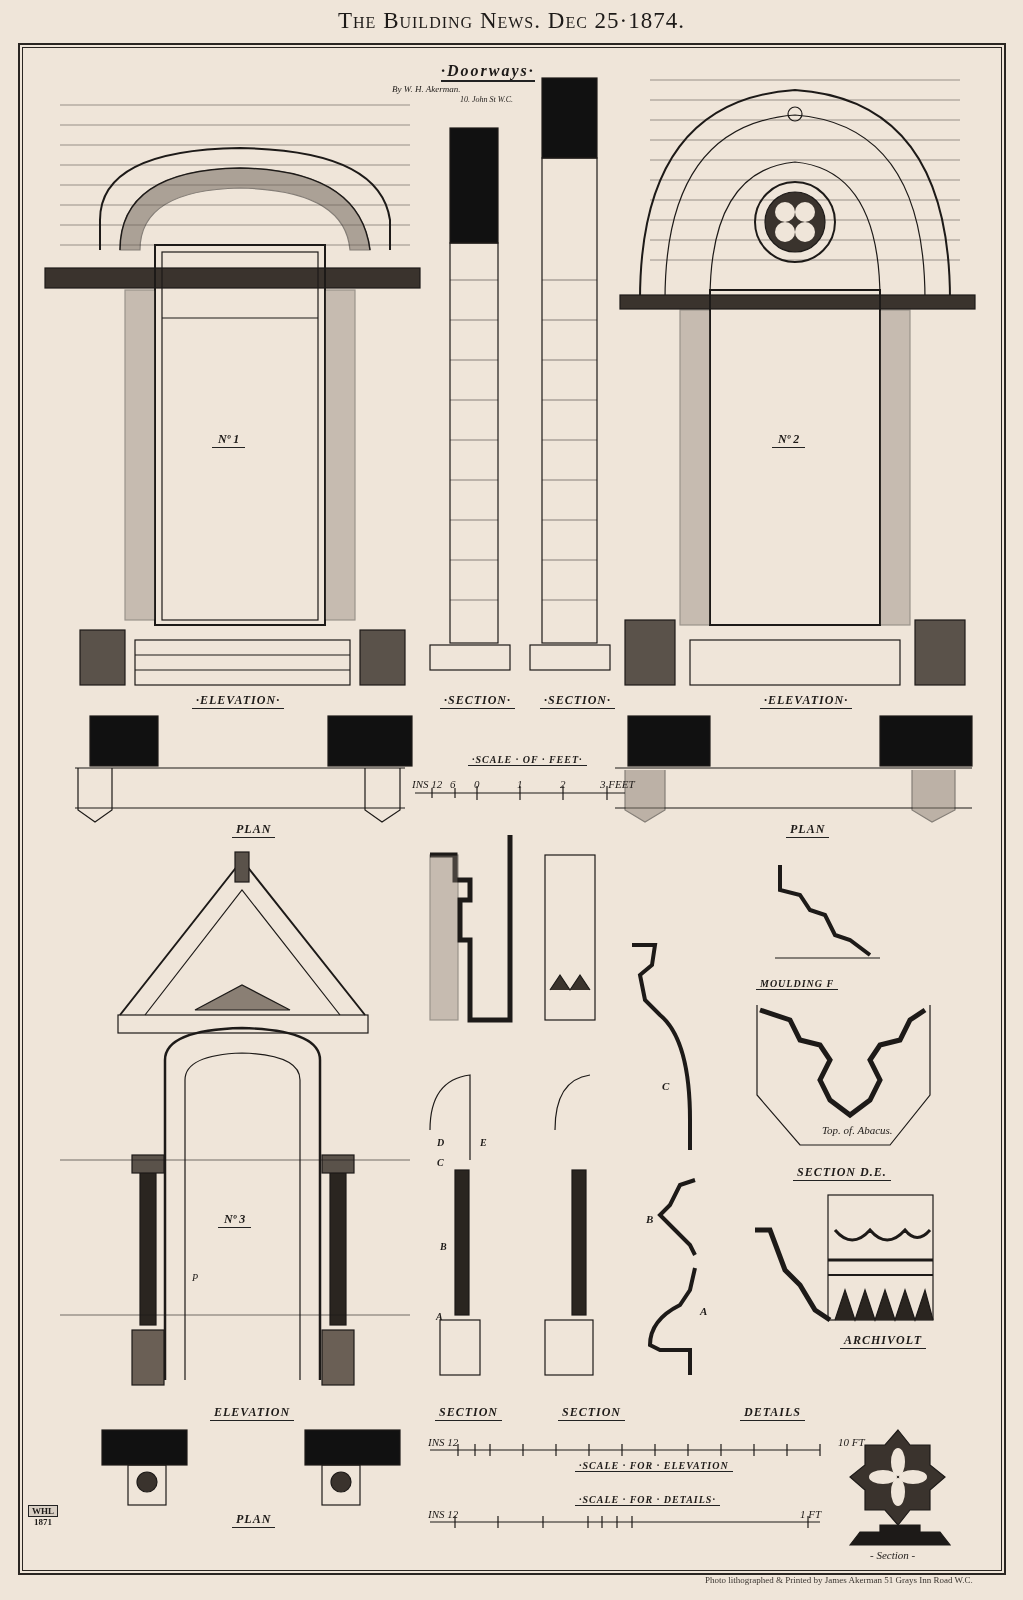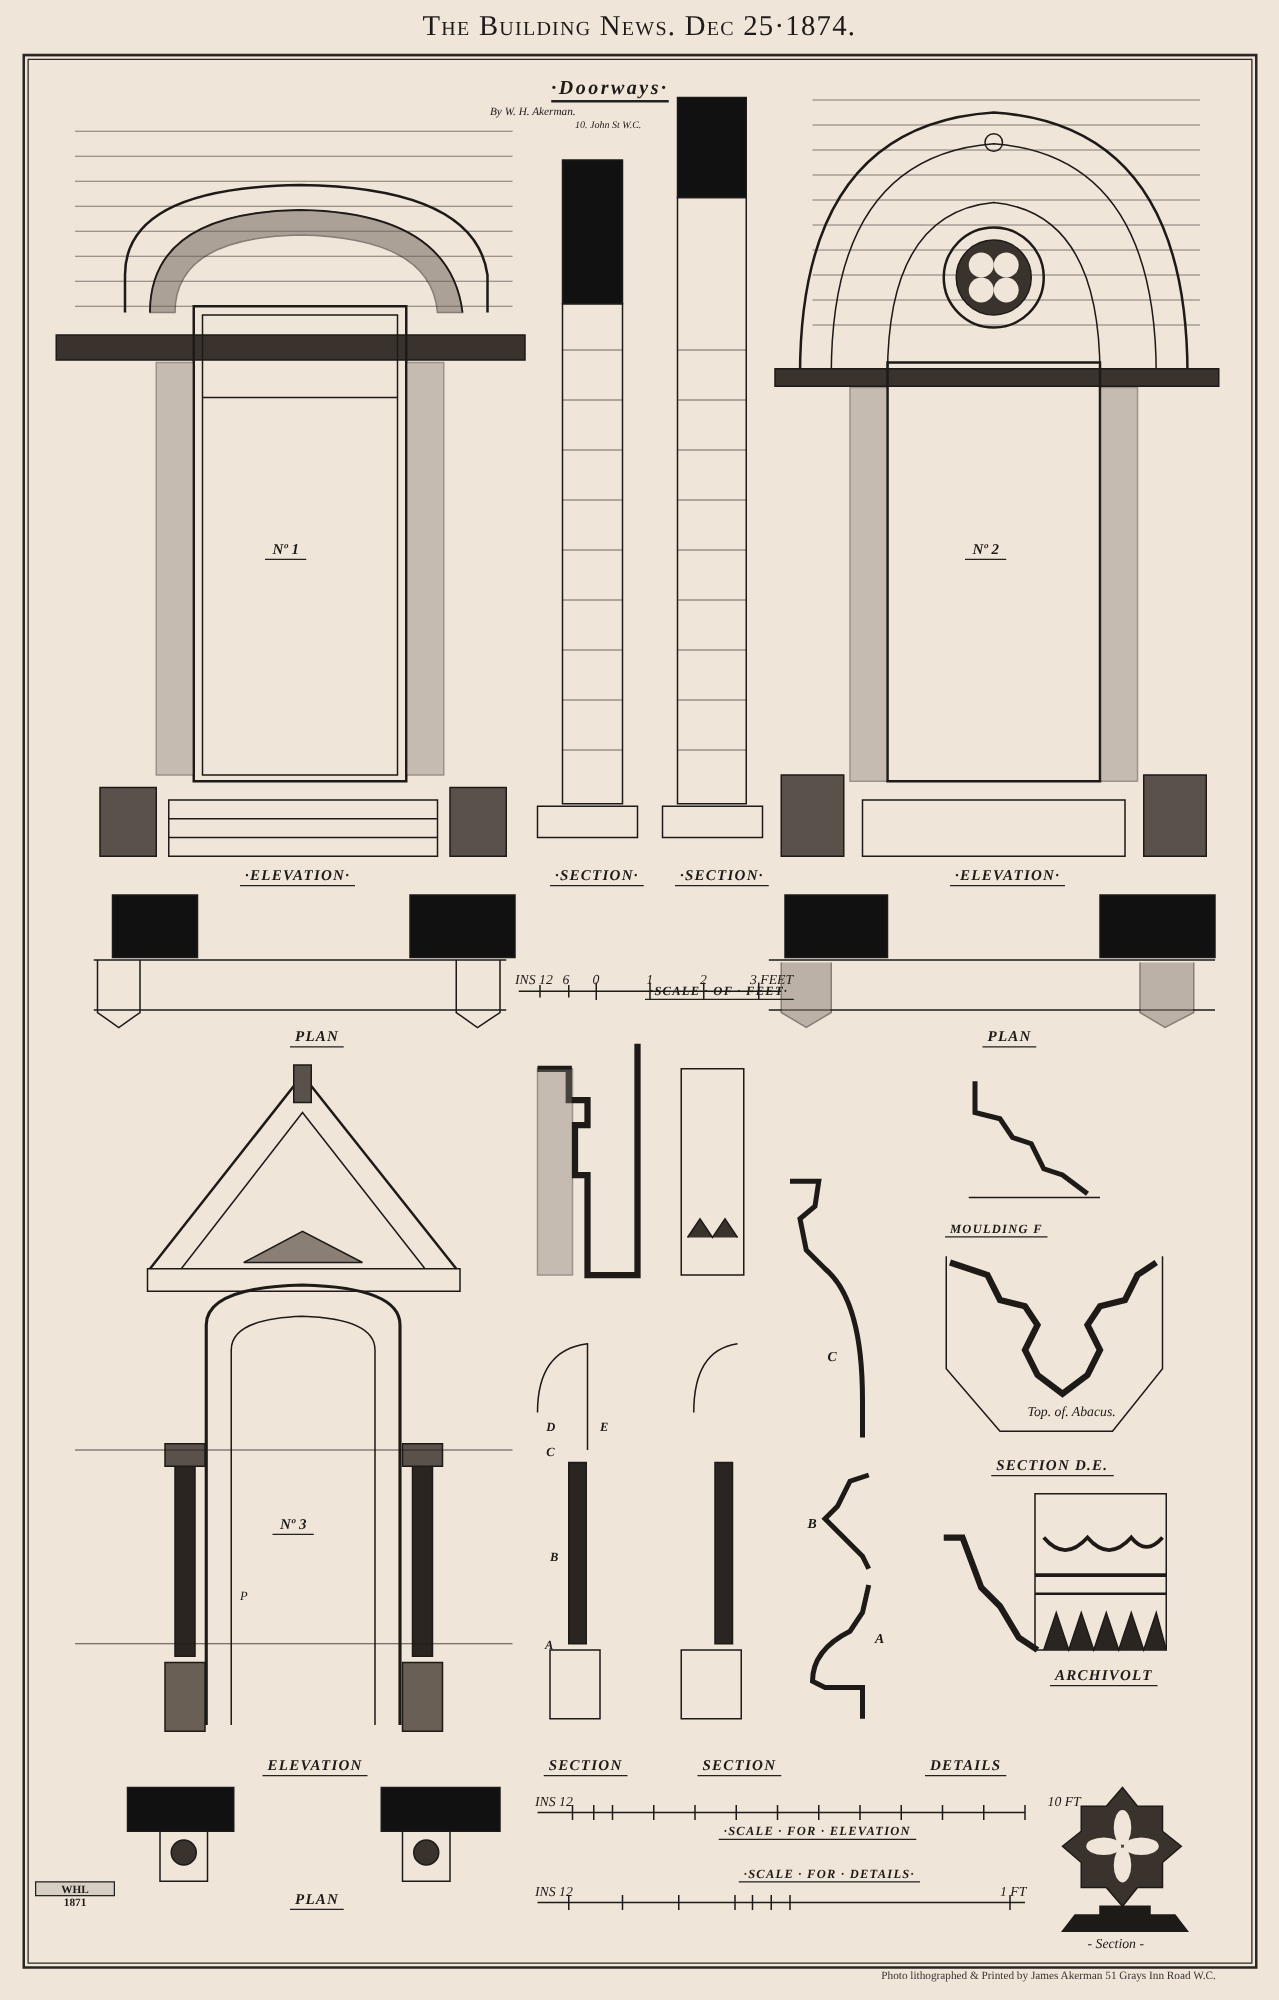--- a/index.html
+++ b/index.html
@@ -260,21 +260,21 @@
 <div class="door-num" style="left:772px;top:432px;">Nº 2</div>
 <div class="door-num" style="left:218px;top:1212px;">Nº 3</div>
 
 <div class="lbl" style="left:192px;top:693px;">·Elevation·</div>
 <div class="lbl" style="left:440px;top:693px;">·Section·</div>
 <div class="lbl" style="left:540px;top:693px;">·Section·</div>
 <div class="lbl" style="left:760px;top:693px;">·Elevation·</div>
 
 <div class="lbl" style="left:232px;top:822px;">Plan</div>
 <div class="lbl" style="left:786px;top:822px;">Plan</div>
-<div class="lbl" style="left:468px;top:788px;font-size:10px;margin-left:48px;">·Scale · of · Feet·</div>
+<div class="lbl" style="left:468px;top:754px;font-size:10px;">·Scale · of · Feet·</div>
 
 <div class="small" style="left:412px;top:778px;">INS 12</div>
 <div class="small" style="left:450px;top:778px;">6</div>
 <div class="small" style="left:474px;top:778px;">0</div>
 <div class="small" style="left:517px;top:778px;">1</div>
 <div class="small" style="left:560px;top:778px;">2</div>
 <div class="small" style="left:600px;top:778px;">3 FEET</div>
 
 <div class="lbl" style="left:756px;top:978px;font-size:10px;">Moulding F</div>
 <div class="small" style="left:822px;top:1124px;border:none;">Top. of. Abacus.</div>
@@ -290,28 +290,28 @@
 <div class="small" style="left:440px;top:1241px;font-size:10px;font-weight:bold;">B</div>
 <div class="small" style="left:436px;top:1311px;font-size:10px;font-weight:bold;">A</div>
 <div class="small" style="left:192px;top:1272px;font-size:10px;">P</div>
 
 <div class="lbl" style="left:210px;top:1405px;">Elevation</div>
 <div class="lbl" style="left:435px;top:1405px;">Section</div>
 <div class="lbl" style="left:558px;top:1405px;">Section</div>
 <div class="lbl" style="left:740px;top:1405px;">Details</div>
 
 <div class="lbl" style="left:575px;top:1460px;font-size:10px;">·Scale · For · Elevation</div>
-<div class="lbl" style="left:575px;top:1494px;font-size:10px;margin-left:16px;">·Scale · for · Details·</div>
+<div class="lbl" style="left:575px;top:1494px;font-size:10px;">·Scale · for · Details·</div>
 
 <div class="small" style="left:428px;top:1436px;">INS 12</div>
 <div class="small" style="left:838px;top:1436px;">10 FT</div>
 <div class="small" style="left:428px;top:1508px;">INS 12</div>
 <div class="small" style="left:800px;top:1508px;">1 FT</div>
 
 <div class="lbl" style="left:232px;top:1512px;">Plan</div>
 <div class="small" style="left:870px;top:1549px;">- Section -</div>
 
 <div class="mono">
-  <div style="border:1.5px solid #222;padding:0 20px;background:#d8cfc4;">WHL</div>
+  <div style="border:1.5px solid #222;padding:0 3px;background:#d8cfc4;">WHL</div>
   <div style="text-align:center;">1871</div>
 </div>
 
 <div class="footer-credit">Photo lithographed &amp; Printed by James Akerman 51 Grays Inn Road W.C.</div>
 
 </body></html>

